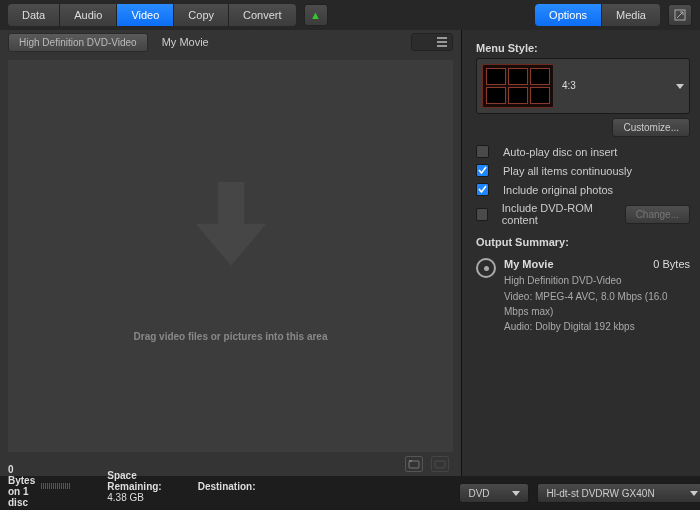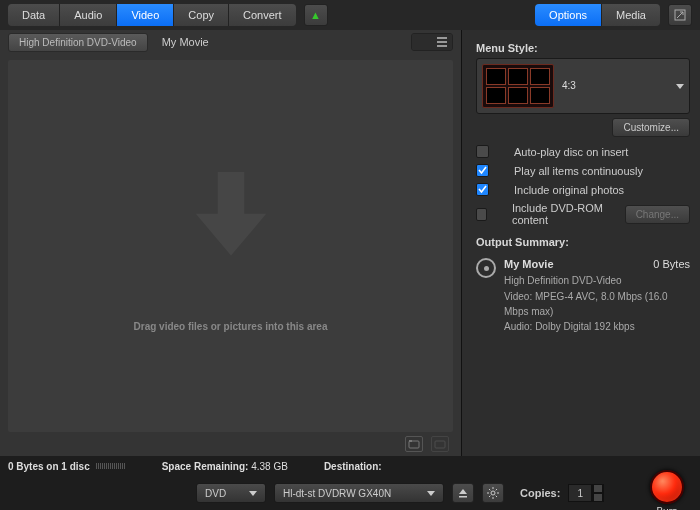--- a/index.html
+++ b/index.html
@@ -33,32 +33,32 @@
   .select { background:linear-gradient(#4f4f4f,#3a3a3a); border:1px solid #222; border-radius:4px; height:22px; display:flex; align-items:center; padding:0 8px; justify-content:space-between; color:#ddd; font-size:11px; cursor:pointer; }
   .caret { width:0; height:0; border-left:4px solid transparent; border-right:4px solid transparent; border-top:5px solid #ccc; }
   .menu-style{ background:#3b3b3b; border:1px solid #1a1a1a; border-radius:3px; padding:5px; display:flex; align-items:center; gap:8px; }
   .thumb{ width:72px; height:44px; background:#1a0b0b; border:1px solid #6b2a1f; border-radius:2px; display:grid; grid-template-columns:repeat(3,1fr); grid-template-rows:repeat(2,1fr); gap:2px; padding:3px; position:relative;}
   .thumb i{ background:#000; border:1px solid #8a3a28; }
   .ms-text{ color:#ddd; font-size:10px; line-height:1.4; flex:1;}
   .rowend{ display:flex; justify-content:flex-end; margin:4px 0 2px 0; }
   .smallbtn{ background:linear-gradient(#4f4f4f,#3a3a3a); border:1px solid #222; border-radius:3px; color:#ccc; font-size:10px; padding:3px 10px; cursor:pointer;}
   .smallbtn.disabled{ color:#777; cursor:default;}
   .checks{ display:flex; flex-direction:column; gap:6px; margin-top:6px; }
-  .chk{ display:flex; align-items:center; gap:25px; font-size:11px; color:#ccc;}
+  .chk{ display:flex; align-items:center; gap:14px; font-size:11px; color:#ccc;}
   .chk .box{ width:13px; height:13px; border-radius:2px; border:1px solid #1a1a1a; display:flex; align-items:center; justify-content:center; }
   .chk .box.off{ background:#4a4a4a; }
   .chk .box.on{ background:#1e86ff; }
   .chk .box.on svg{ display:block;} 
   .out-block{ display:flex; gap:8px; margin-top:4px;}
   .disc-i{ width:20px; height:20px; border:2px solid #aaa; border-radius:50%; position:relative; margin-top:2px;}
   .disc-i::after{ content:""; width:5px; height:5px; background:#aaa; border-radius:50%; position:absolute; top:5.5px; left:5.5px;}
   .out-txt{ flex:1; font-size:10px; color:#aaa; line-height:1.5;}
   .out-head{ display:flex; justify-content:space-between; color:#ddd; font-size:11px;}
   .out-head b{ font-weight:bold;}
-  .status { display:flex; flex-direction:column; background:#1d1d1d; }
+  .status { display:flex; flex-direction:row; background:#1d1d1d; }
   .status-row1{ display:flex; align-items:center; height:20px; padding:0 8px; color:#ddd; font-size:10px; gap:6px;}
   .ticks{ flex:0 0 60px; display:flex; gap:1px; align-items:flex-end;}
   .ticks i{ width:1px; height:6px; background:#555; }
   .status-row2{ display:flex; align-items:center; height:34px; padding:0 8px; gap:8px; }
   .sel2{ background:linear-gradient(#4a4a4a,#333); border:1px solid #1a1a1a; border-radius:3px; height:20px; display:flex; align-items:center; padding:0 8px; color:#ccc; font-size:10px; justify-content:space-between; cursor:pointer; }
   .sel2.small{ width:70px;} 
   .sel2.long{ width:170px;}
   .spin{ width:40px; display:flex; align-items:center; }
   .spin .num{ width:24px; height:18px; background:#2a2a2a; border:1px solid #111; color:#ccc; text-align:center; font-size:10px; display:flex; align-items:center; justify-content:center;}
   .spin .arrs{ display:flex; flex-direction:column;}

